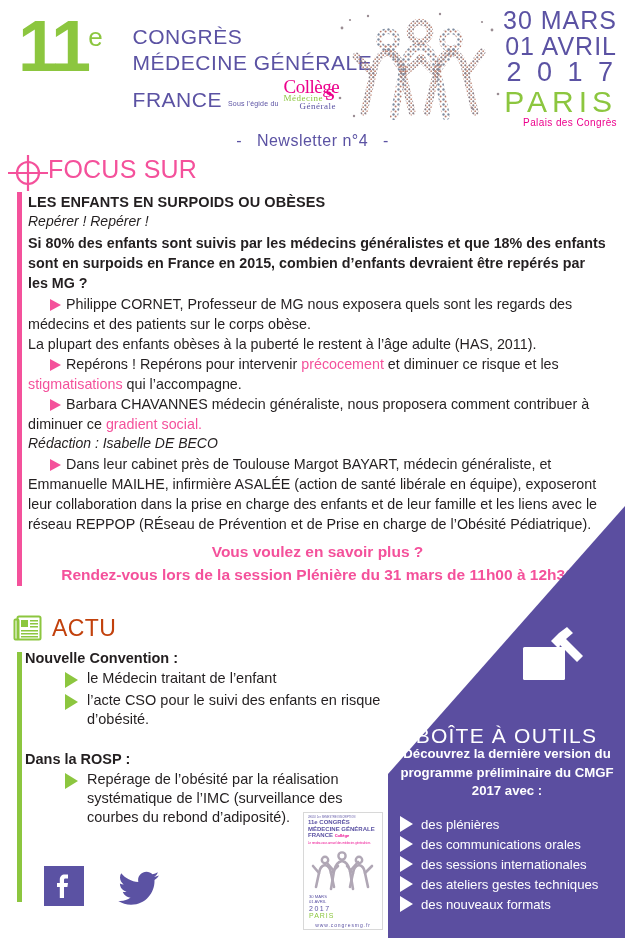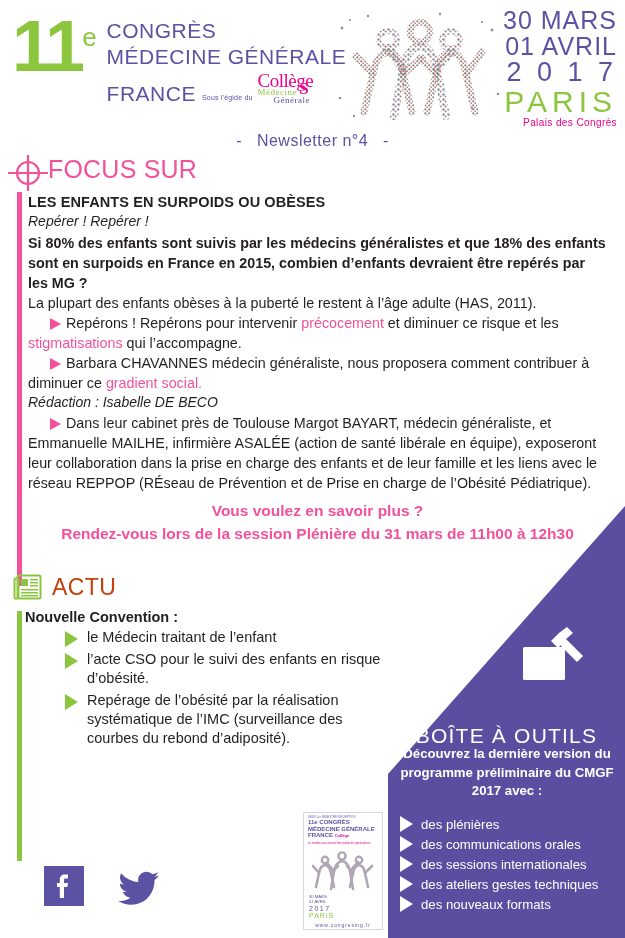--- a/index.html
+++ b/index.html
@@ -13,34 +13,34 @@
     overflow:hidden;
   }
 
   
   #header {
     position:relative;
     width:625px; height:128px;
     background:#ffffff;
   }
   .hdr-left {
-    position:absolute; left:12px; top:12px;
-    display:flex; align-items:flex-start;
+    position:absolute; left:18px; top:12px;
+    display:flex; align-items:flex-start;gap:20px;
   }
   .big-eleven {
     font-family:"Liberation Sans", sans-serif;
     font-size:72px; font-weight:bold; line-height:0.95;
     color:#8CC63F; letter-spacing:-3px;
   }
   .sup-e {
     font-size:26px; font-weight:normal; color:#8CC63F;
     vertical-align:super; letter-spacing:0;
   }
   .hdr-words {
-    margin-left:10px; margin-top:6px;
+    margin-left:10px; margin-top:12px;
     color:#5B52A3;
     font-size:21px; line-height:1.22; letter-spacing:0.5px;
   }
   .hdr-words div { white-space:nowrap; }
   .france-row { display:flex; align-items:flex-end; }
   .sous-egide {
     font-size:7px; color:#5B52A3; margin-left:6px; margin-bottom:4px;
     letter-spacing:0.2px; font-weight:normal;
   }
   .college-block {
@@ -299,20 +299,23 @@
   <div class="focus-title">FOCUS SUR</div>
 </div>
 
 <div id="focus-body">
   <div id="focus-rule"></div>
 
   <div class="fb-line fb-h">LES ENFANTS EN SURPOIDS OU OBÈSES</div>
   <div class="fb-line fb-i">Repérer ! Repérer !</div>
   <div class="fb-line fb-b para">Si 80% des enfants sont suivis par les médecins généralistes et que 18% des enfants sont en surpoids en France en 2015, combien d’enfants  devraient être repérés par les MG ?</div>
 
+  <div class="fb-line para">
+    <span class="tri-pink"></span><span>Philippe CORNET, Professeur de MG nous exposera quels sont les regards des médecins et des patients sur le corps obèse.</span>
+  </div>
 
   <div class="fb-line"> La plupart des enfants obèses à la puberté le restent à l’âge adulte (HAS, 2011).</div>
 
   <div class="fb-line">
     <span class="tri-pink"></span><span>Repérons ! Repérons pour intervenir </span><span class="pink">précocement</span><span> et diminuer ce risque et les </span><span class="pink">stigmatisations</span><span> qui l’accompagne.</span>
   </div>
 
 
   <div class="fb-line">
     <span class="tri-pink"></span><span>Barbara CHAVANNES médecin généraliste, nous proposera comment contribuer à diminuer ce </span><span class="pink">gradient social.</span>
@@ -352,20 +355,21 @@
 
   <div class="ab-item">
     <span class="tri-green"></span>
     <span class="txt">le Médecin traitant de l’enfant</span>
   </div>
   <div class="ab-item">
     <span class="tri-green"></span>
     <span class="txt">l’acte CSO pour le suivi des enfants en risque d’obésité.</span>
   </div>
 
+  <div class="ab-h" style="margin-top:22px;">Dans la ROSP  :</div>
 
   <div class="ab-item">
     <span class="tri-green"></span>
     <span class="txt" style="max-width:258px;">Repérage de l’obésité par la réalisation systématique de l’IMC (surveillance des courbes du rebond d’adiposité).</span>
   </div>
 </div>
 
 <div id="purple">
   <svg width="625" height="938" viewBox="0 0 625 938">
     <polygon points="625,506 625,938 388,938 388,774" fill="#5B4EA0"></polygon>

